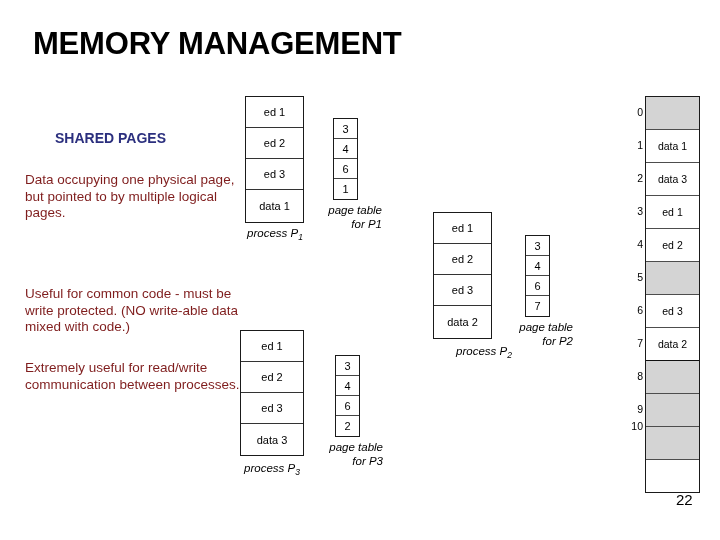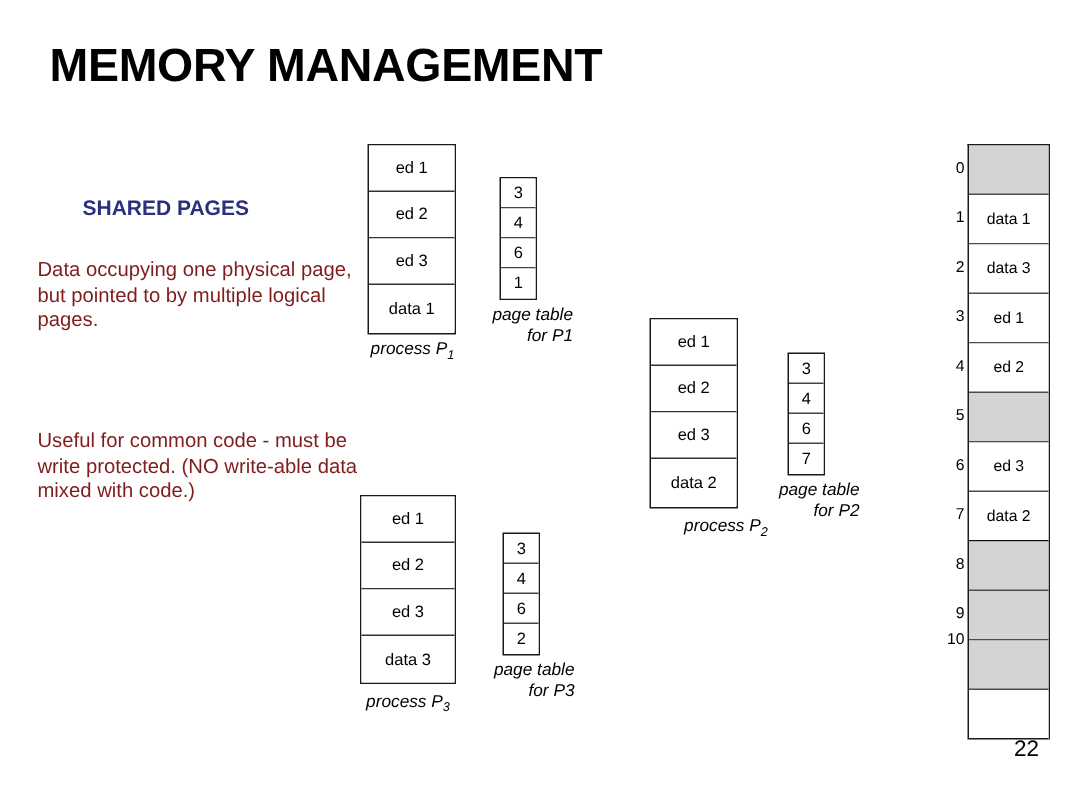--- a/index.html
+++ b/index.html
@@ -177,20 +177,21 @@
 </head>
 <body>
 
 <div class="slide">
 
   <div class="title-main">MEMORY MANAGEMENT</div>
 
   <div class="shared-heading">SHARED PAGES</div>
   <div class="para para-1">Data occupying one physical page, but pointed to by multiple logical pages.</div>
   <div class="para para-2">Useful for common code - must be write protected. (NO write-able data mixed with code.)</div>
+  <div class="para para-3">Extremely useful for read/write communication between processes.</div>
 
   <div class="proc-box" style="left:245px; top:96px; width:59px; height:127px;">
     <div class="cell" style="height:31px;">ed 1</div>
     <div class="cell" style="height:31px;">ed 2</div>
     <div class="cell" style="height:31px;">ed 3</div>
     <div class="cell" style="height:31px;">data 1</div>
   </div>
   <div class="caption" style="left:243px; top:227px; width:64px;">
     <span>process</span>
     <i>P</i><span class="sub">1</span>

